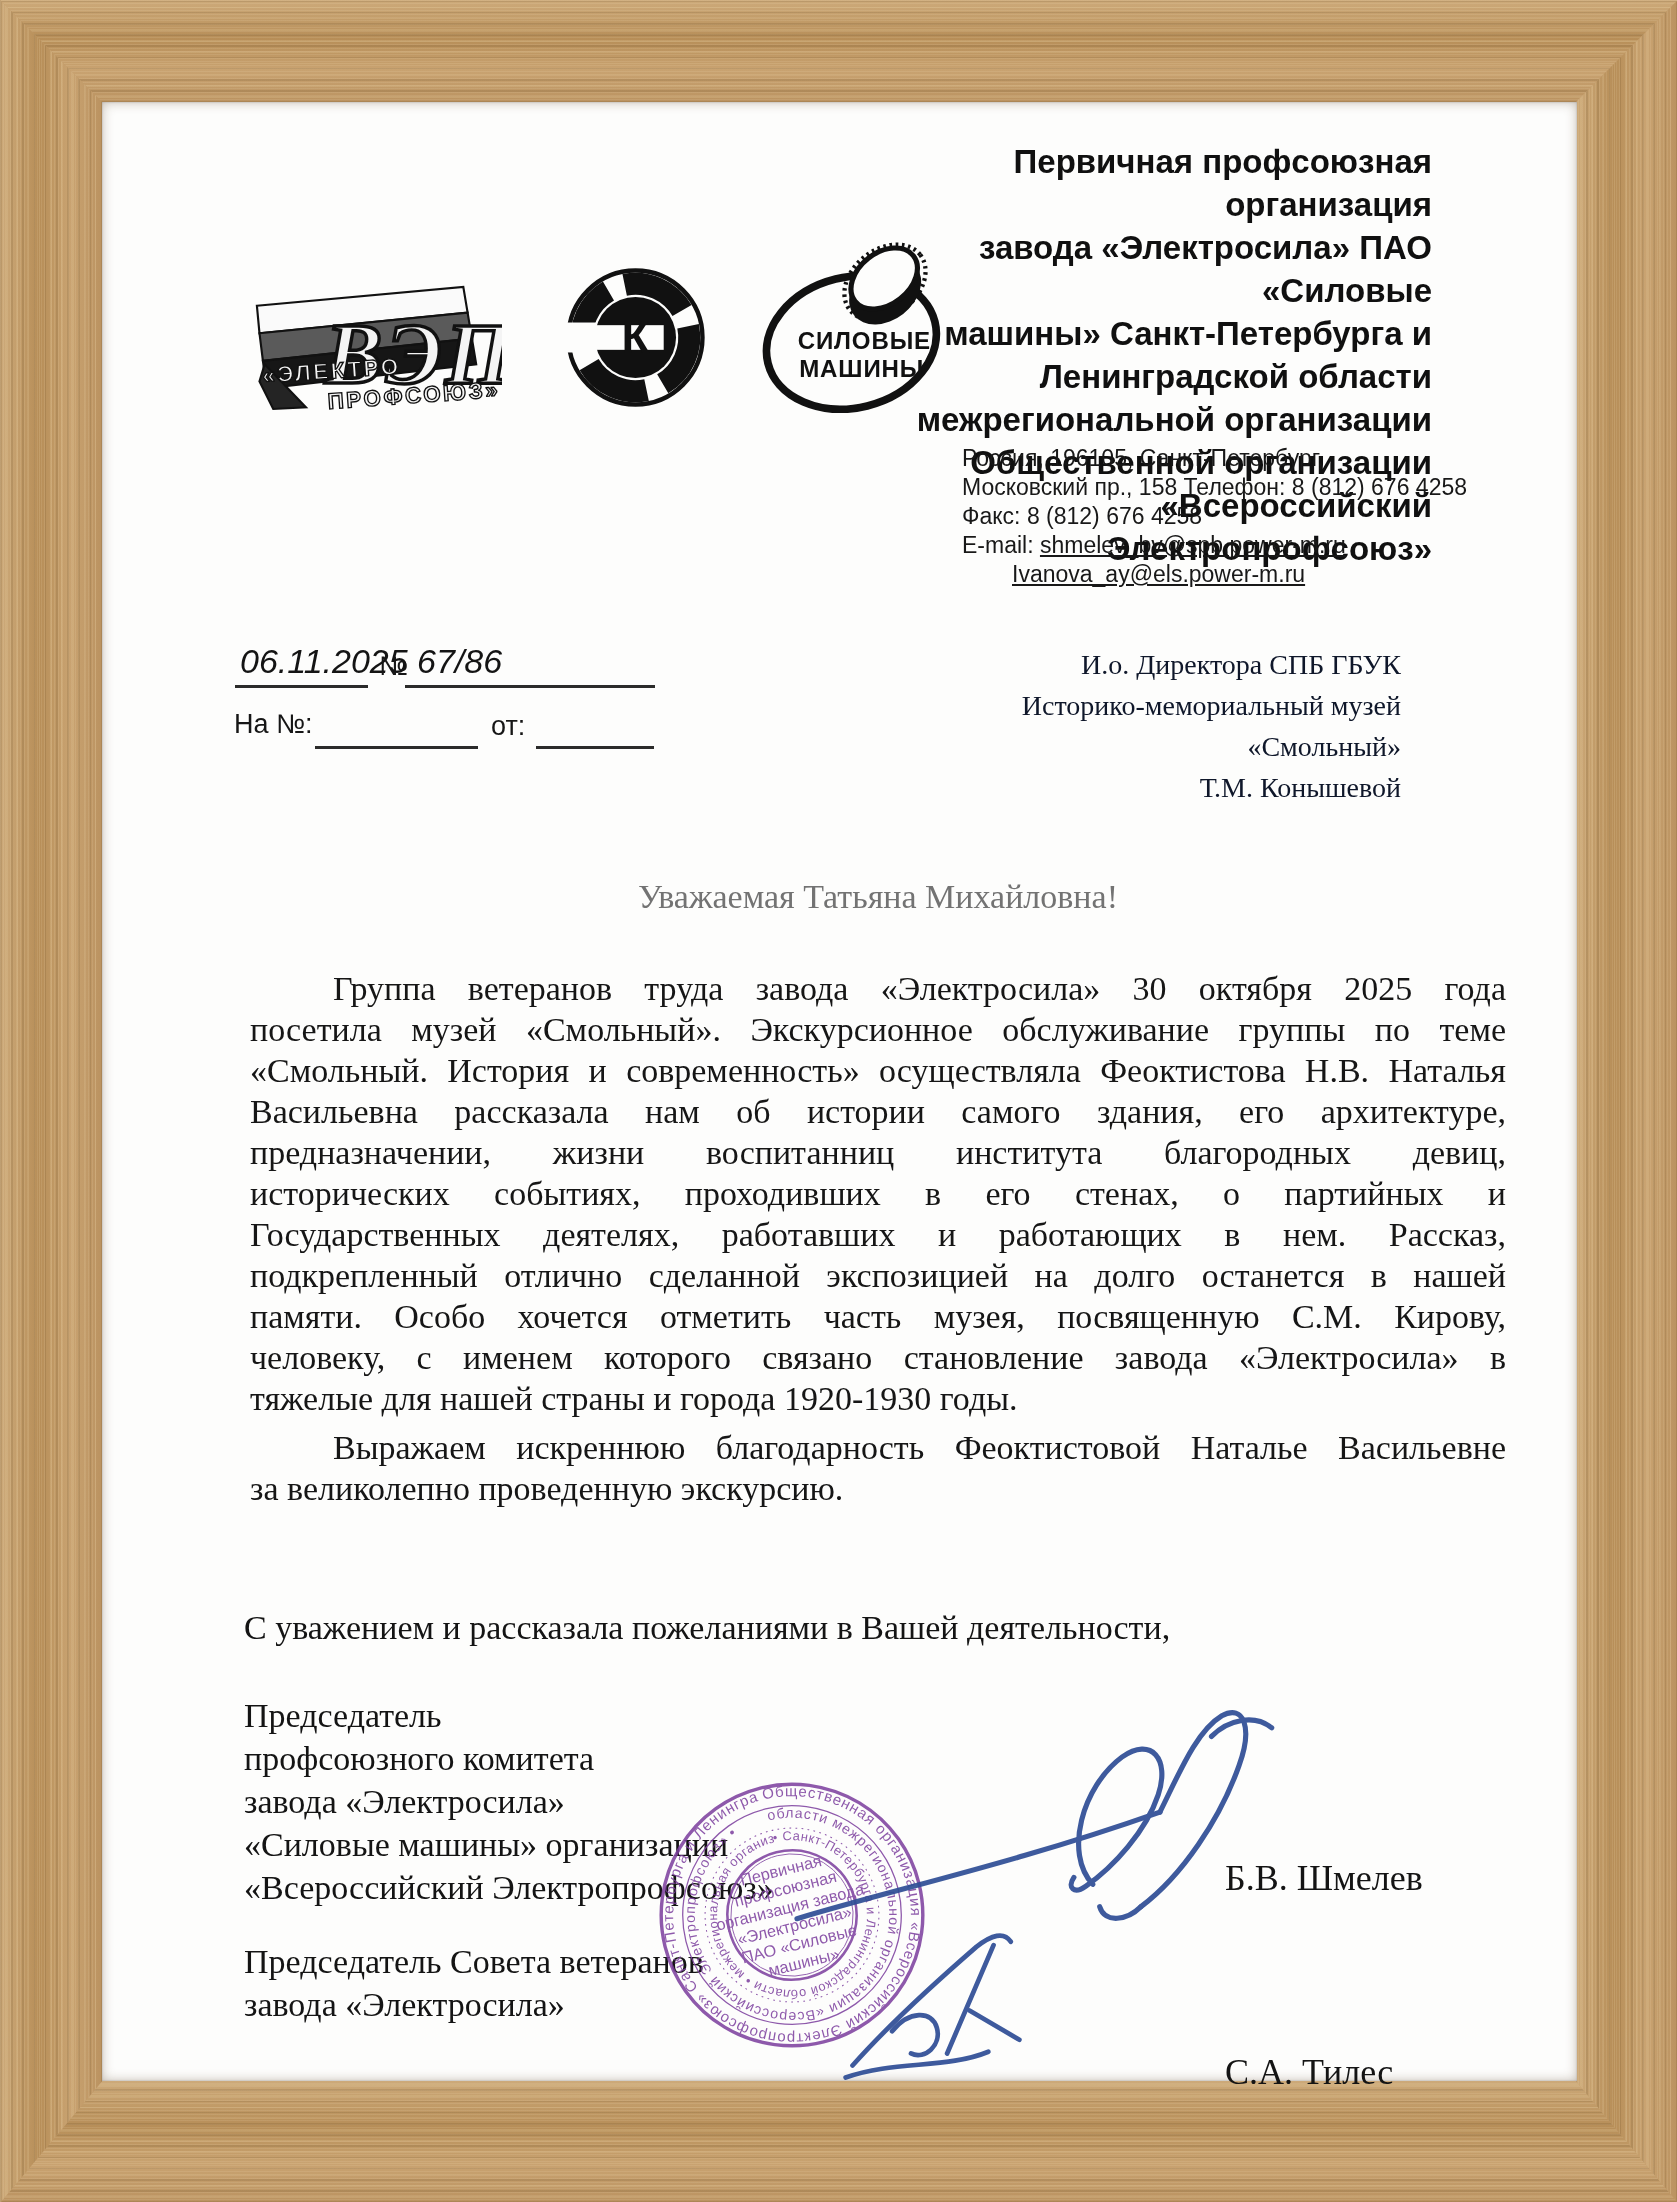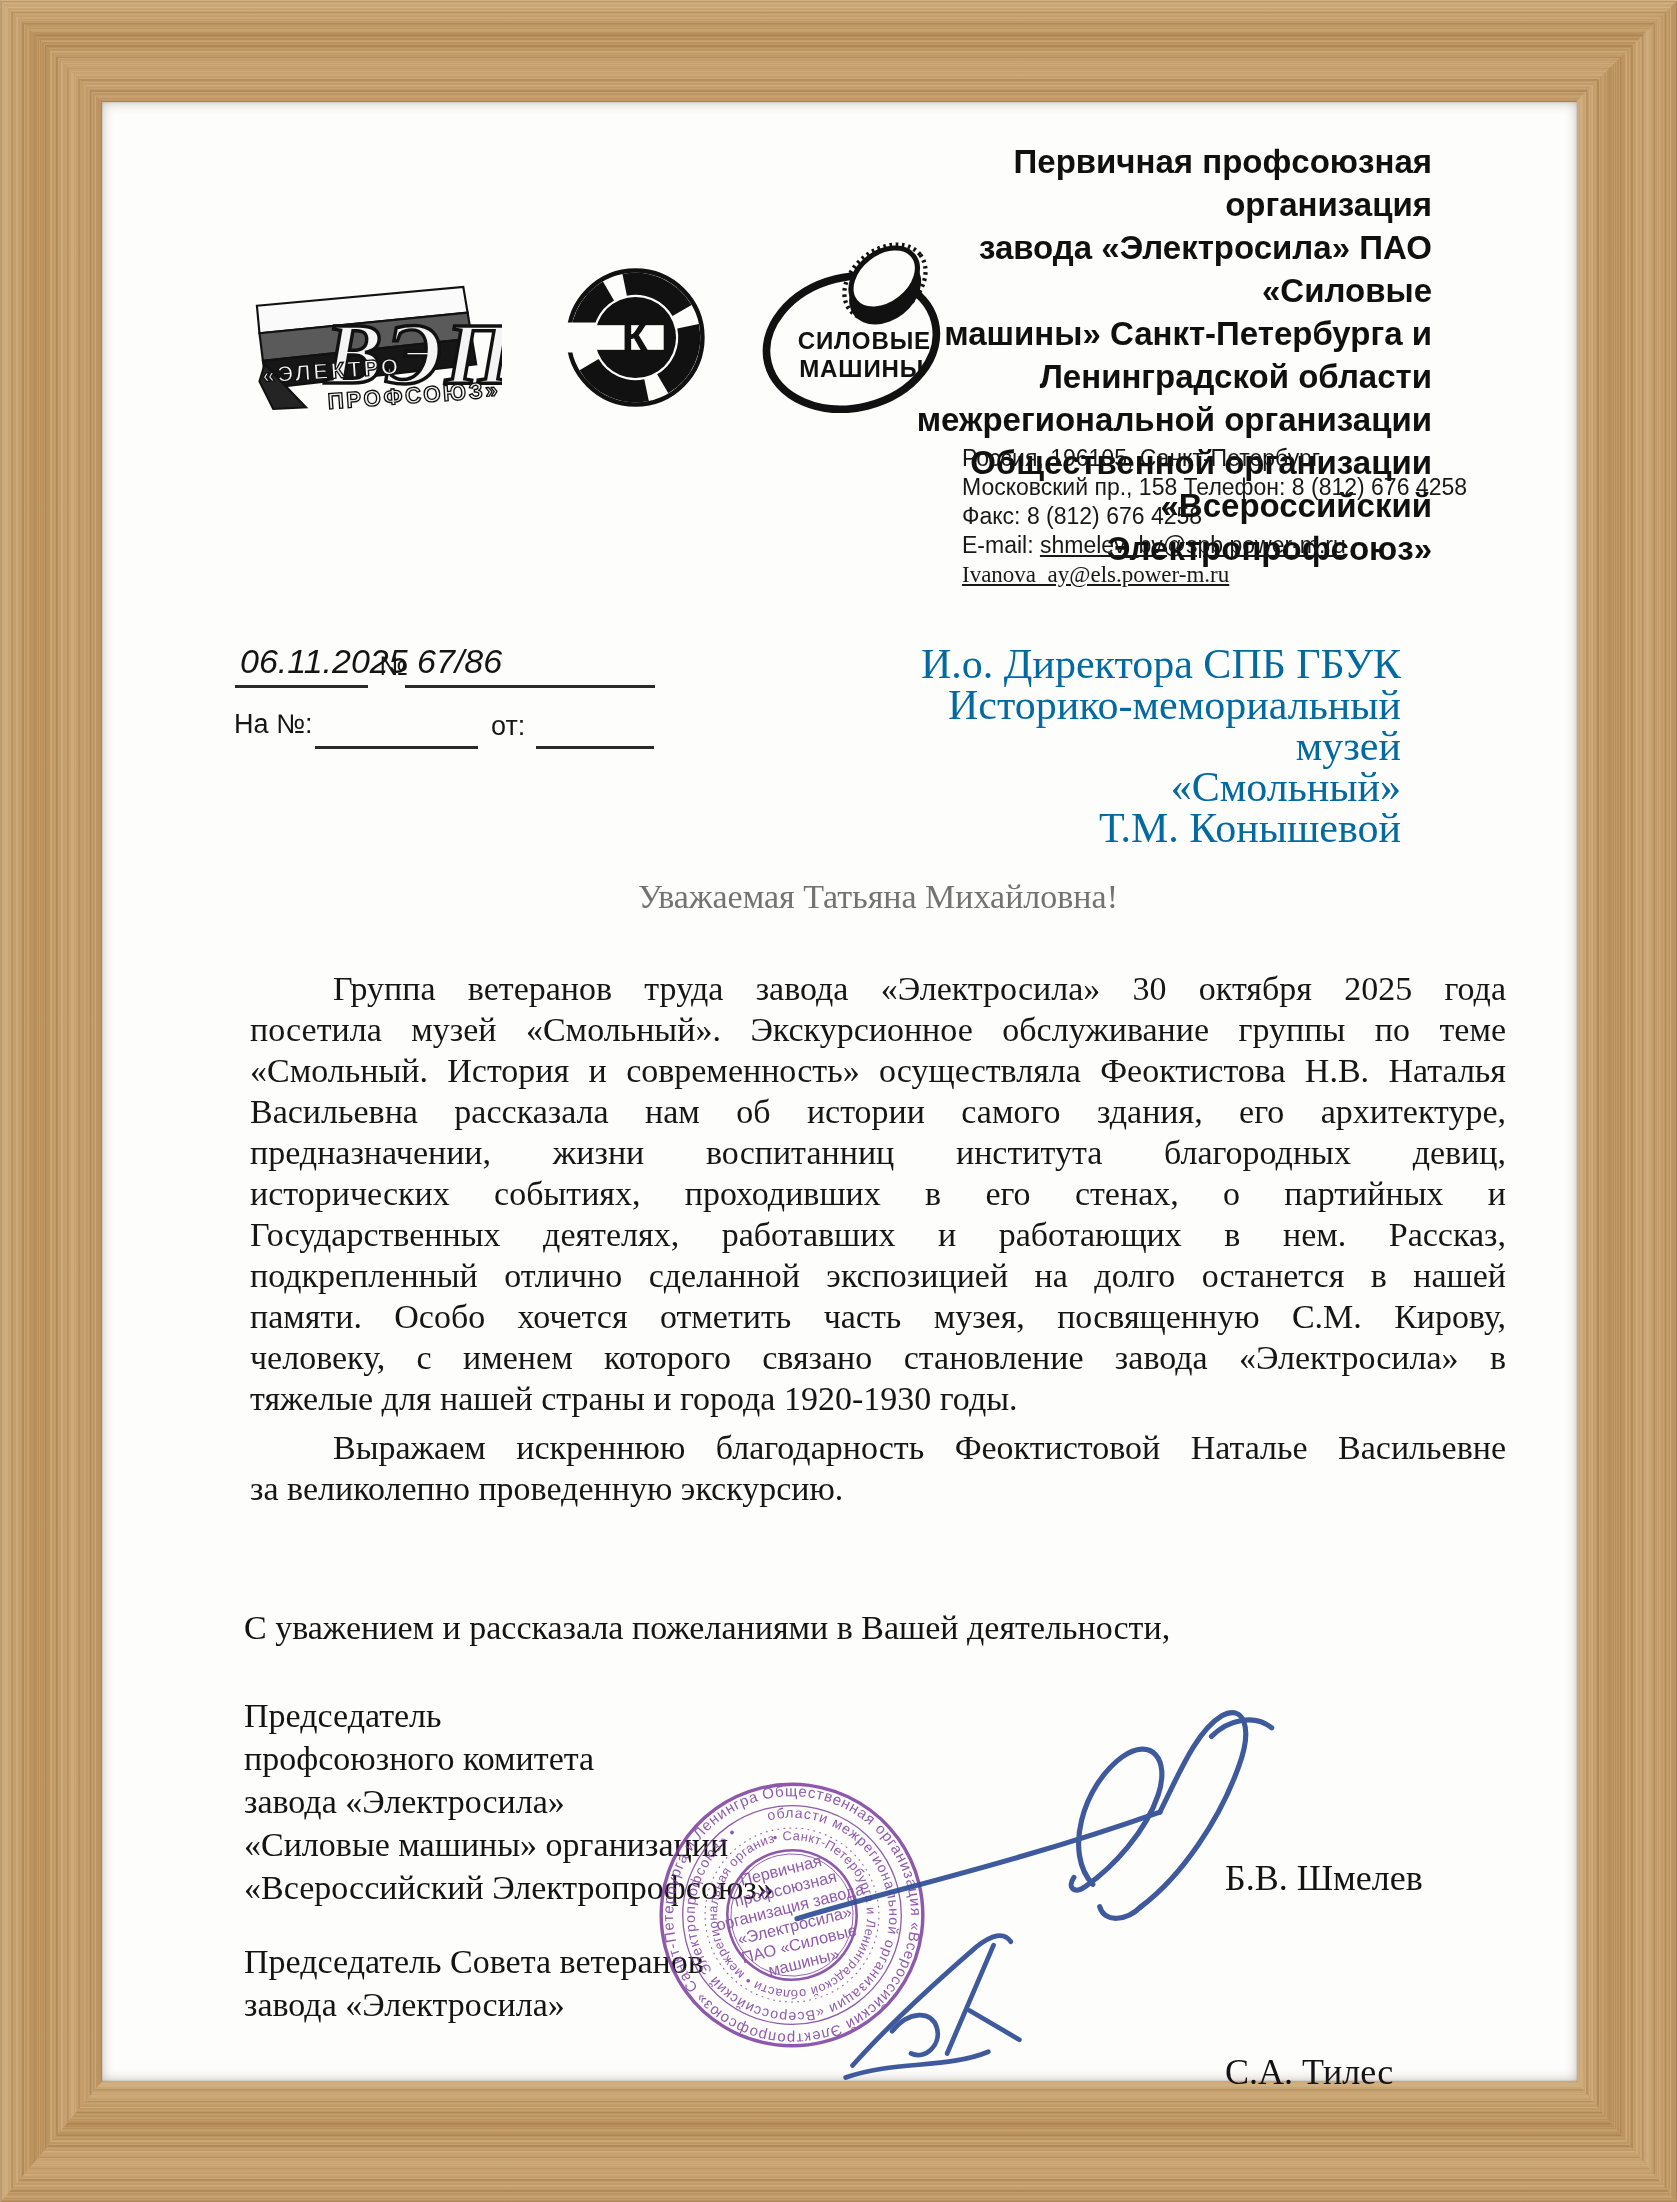--- a/index.html
+++ b/index.html
@@ -21,27 +21,27 @@
   .wood-right{right:0;top:0;width:103px;height:100%;clip-path:polygon(0 103px,100% 0,100% 100%,0 calc(100% - 123px));}
   
   .paper{position:absolute;left:102px;top:102px;width:1475px;height:1979px;background:#fdfdfc;
          box-shadow:inset 0 0 12px rgba(70,45,15,.32), inset 0 0 1.7px rgba(0,0,0,.35);color:#1c1c1c;}
   .abs{position:absolute;}
   
   .org-name{left:779px;top:38px;width:551px;text-align:right;
             font-family:"Liberation Sans",sans-serif;font-weight:bold;font-size:33px;line-height:43px;color:#101010;}
   .contact{left:860px;top:342px;font-family:"Liberation Sans",sans-serif;font-size:23px;line-height:29px;color:#181818;}
   .contact .email{text-decoration:underline;}
-  .contact .email-line2{font-family:Liberation Serif, serif;}
+  .contact .email-line2{margin-left:50px;}
   
   .ref-italic{font-family:Liberation Sans, sans-serif;font-style:italic;font-size:34px;color:#141414;}
   .ref-sans{font-family:"Liberation Sans",sans-serif;font-size:27px;color:#161616;}
   .uline{height:2.6px;background:#2b2b2b;}
   
-  .recipient{left:817px;top:542px;width:482px;text-align:right;font-size:42px;line-height:41px;color:#0369a1;}
+  .recipient{left:817px;top:542px;width:482px;text-align:right;font-size:28px;line-height:41px;color:#0f172a;}
   .salutation{left:148px;top:776px;width:1256px;text-align:center;font-size:34px;color:#737373;}
   .body-text{left:148px;top:858px;width:1256px;font-size:34px;line-height:41px;color:#161616;}
   .para .jline{text-align:justify;text-align-last:justify;}
   .para .jline:first-child{text-indent:83px;margin-top:8px;}
   .para .jline:last-child{text-align-last:left;}
   .closing{left:142px;top:1507px;font-size:34px;color:#141414;}
   .sig-title{left:142px;top:1592px;font-size:34px;line-height:43px;color:#141414;}
   .sig-title2{left:142px;top:1838px;font-size:34px;line-height:43px;color:#141414;}
   .sig-name{font-size:36px;color:#141414;font-family:Liberation Serif, serif;}
   .name1{left:1123px;top:1755px;}

